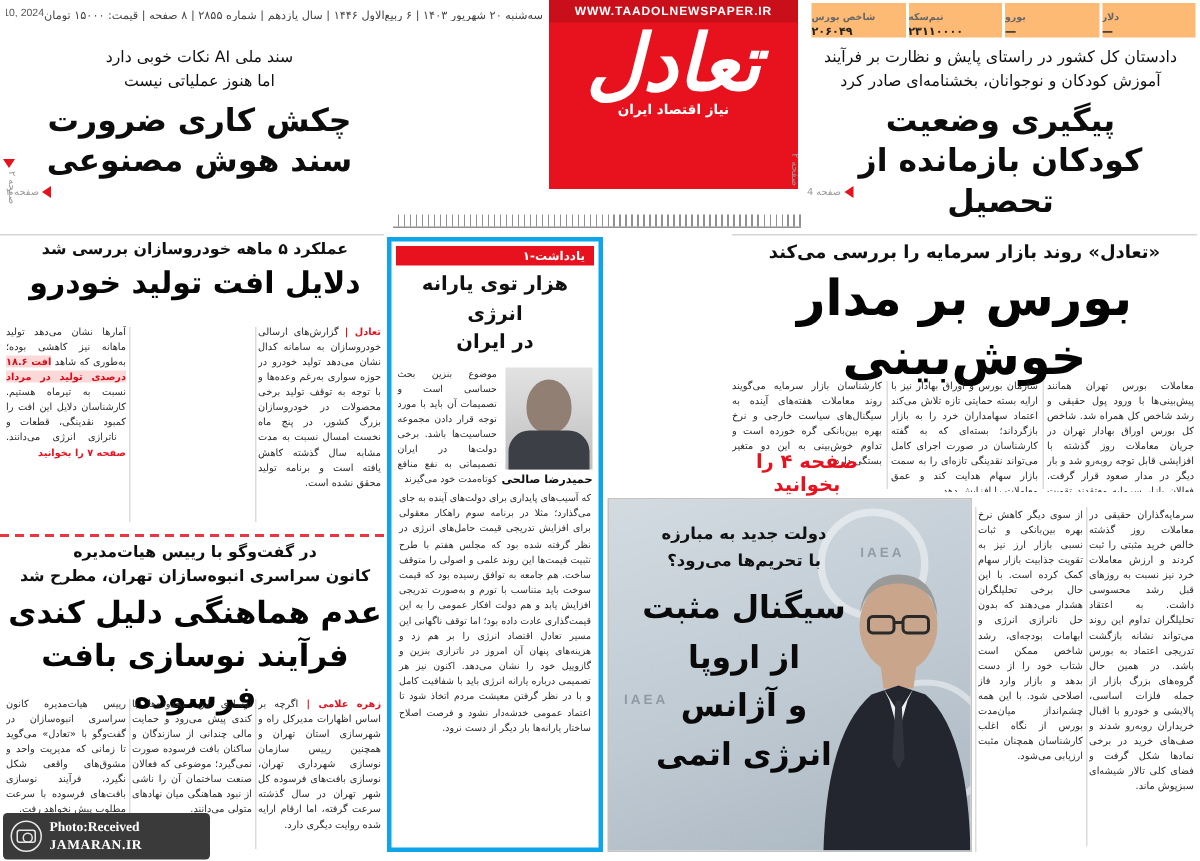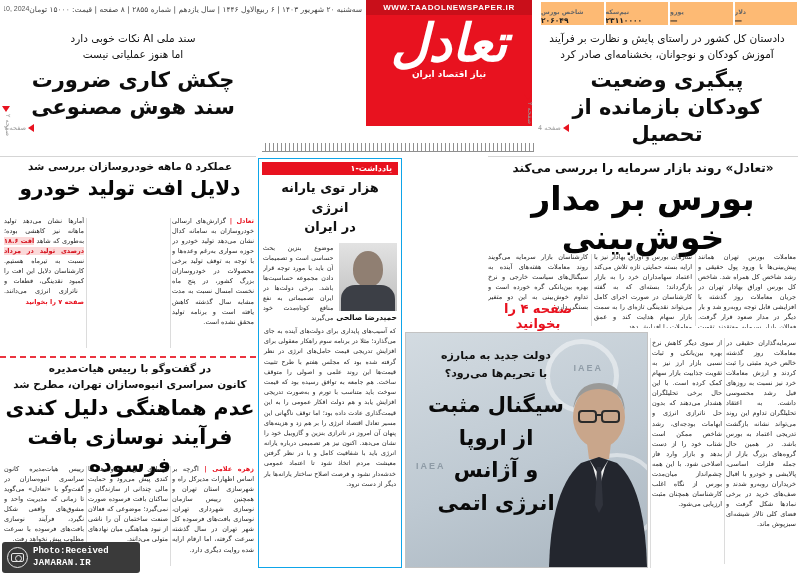--- a/index.html
+++ b/index.html
@@ -51,40 +51,40 @@
   
   .photo{position:absolute;left:405px;top:332px;width:243px;height:236px;border:1px solid #c3c3c3;box-sizing:border-box;
          background:linear-gradient(160deg,#d3dbe1 0%,#bec9d2 55%,#aab6c0 100%);overflow:hidden;}
   .ph-kicker{position:absolute;left:6px;top:14px;width:168px;text-align:center;font-size:11px;font-weight:700;line-height:1.6;}
   .ph-title{position:absolute;left:6px;top:56px;width:168px;text-align:center;font-size:21px;font-weight:800;line-height:1.55;color:#0a0a0a;}
   .emblem{position:absolute;border:5px solid rgba(255,255,255,.45);border-radius:50%;}
   .emblem-txt{position:absolute;font-family:"Liberation Sans",sans-serif;font-size:9px;letter-spacing:2px;
               color:rgba(90,105,120,.5);font-weight:700;text-align:center;}
   .person{position:absolute;right:0;bottom:0;width:104px;height:196px;}
   
-  .note{position:absolute;left:258px;top:158px;width:144px;height:410px;border:1px solid #0ea5e9;background:#fff;
+  .note{position:absolute;left:258px;top:158px;width:144px;height:410px;border:3px solid #0ea5e9;background:#fff;
         box-sizing:border-box;overflow:hidden;}
   .note-label{background:#e8121f;color:#fff;font-size:8px;font-weight:700;text-align:right;margin:3px;padding:2px 6px;}
   .note-title{text-align:center;font-weight:800;font-size:13px;line-height:1.5;margin:3px 2px 4px;}
   .note-top{display:flex;direction:rtl;gap:3px;padding:2px 4px 0;}
   .note-photo{width:58px;height:68px;background:linear-gradient(#e2e2e2,#bfbfbf);position:relative;overflow:hidden;}
   .note-photo .head{position:absolute;left:14px;top:8px;width:30px;height:36px;background:#907f72;border-radius:50% 50% 46% 46%;}
   .note-photo .bust{position:absolute;left:2px;top:42px;width:54px;height:28px;background:#3c3f46;border-radius:14px 14px 0 0;}
   .note-author{font-size:7.5px;font-weight:700;text-align:center;margin-top:2px;}
   .note-lede{flex:1;font-size:6.3px;line-height:1.6;text-align:justify;color:#262626;overflow:hidden;}
   .note-body{padding:3px 5px;font-size:6.3px;line-height:1.62;text-align:justify;color:#262626;height:236px;overflow:hidden;}
   
   .auto-kicker{position:absolute;left:2px;top:160px;width:256px;text-align:center;font-size:10.5px;font-weight:700;}
   .auto-title{position:absolute;left:2px;top:176px;width:256px;text-align:center;font-size:20px;font-weight:800;color:#060606;}
   .ren-kicker{position:absolute;left:2px;top:361px;width:256px;text-align:center;font-size:10.5px;font-weight:700;line-height:1.5;}
   .ren-title{position:absolute;left:2px;top:394px;width:256px;text-align:center;font-size:20.5px;font-weight:800;line-height:1.4;color:#060606;}
   
   .stamp{position:absolute;left:2px;top:542px;width:138px;height:31px;background:#3a3a3a;border-radius:3px;
          display:flex;direction:ltr;align-items:center;gap:5px;padding:0 5px;box-sizing:border-box;z-index:6;
-         font-family:Liberation Mono, monospace;color:#fff;}
+         font-family:Liberation Serif, serif;color:#fff;}
   .cam{width:19px;height:19px;border:1.5px solid #e8e8e8;border-radius:50%;position:relative;flex:0 0 auto;}
   .cam::before{content:"";position:absolute;left:3px;right:3px;top:5px;bottom:5px;border:1px solid #e8e8e8;border-radius:2px;}
   .cam::after{content:"";position:absolute;left:7px;top:7px;width:5px;height:5px;border:1px solid #e8e8e8;border-radius:50%;}
   .stamp .l1{font-size:9px;font-weight:700;line-height:1.25;}
   .stamp .l2{font-size:9px;font-weight:700;line-height:1.25;letter-spacing:.4px;}
 </style>
 </head>
 <body>
 
 <div id="page">

